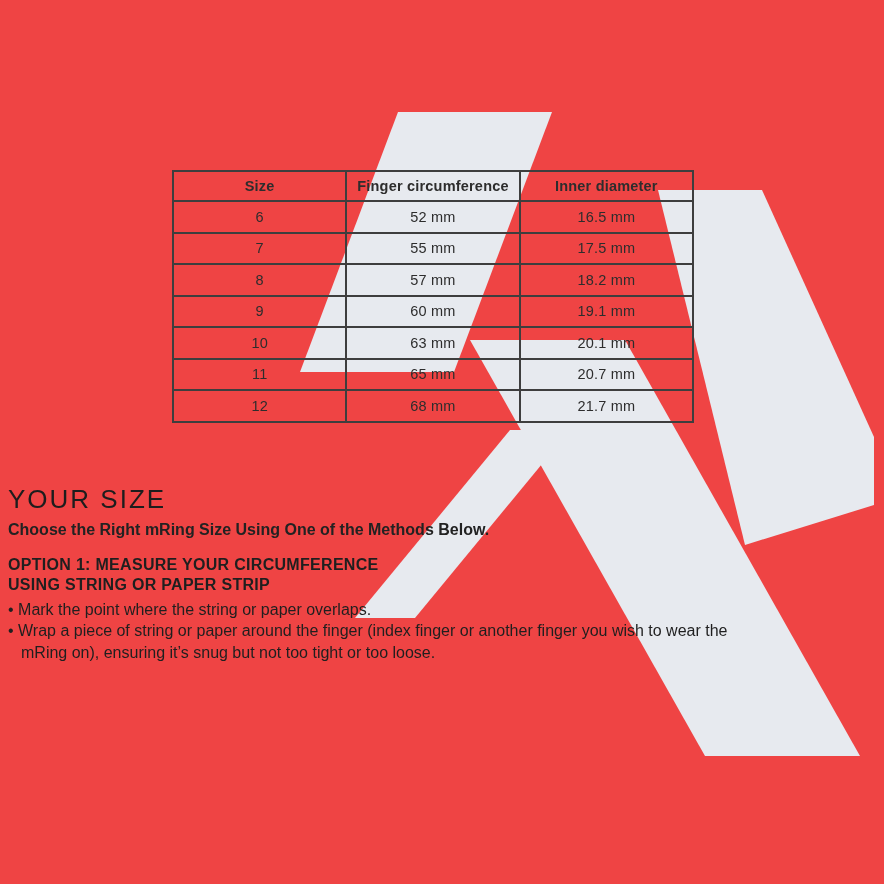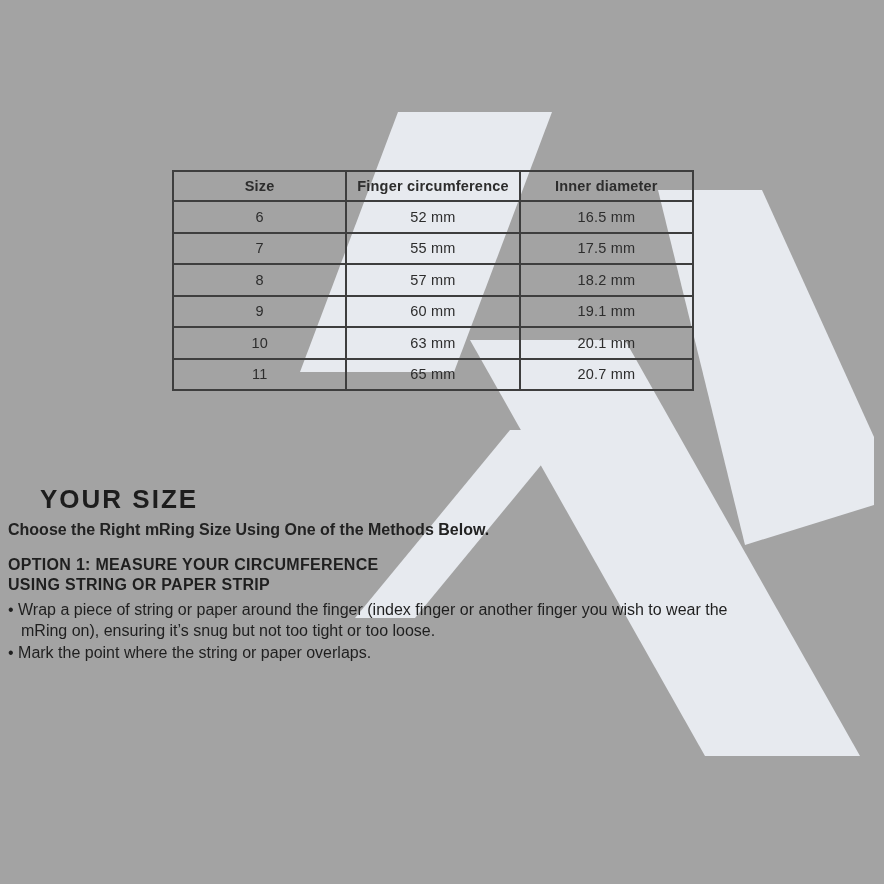--- a/index.html
+++ b/index.html
@@ -1,20 +1,20 @@
 <!DOCTYPE html>
 <html><head>
 <meta charset="utf-8">
 <style>
   html,body{margin:0;padding:0;background:#ffffff;}
   .canvas{
     position:relative;
     width:884px;height:884px;
     overflow:hidden;
-    background:#a3a3a3;
+    background:#ef4444;
     font-family:"Liberation Sans", sans-serif;
     color:#2b2b2b;
   }
   
   .watermark{
     position:absolute;left:0;top:0;width:884px;height:884px;
     z-index:0;
   }
   .watermark polygon{fill:#e7eaef;}
   
@@ -34,22 +34,22 @@
     background:transparent;
   }
   .size-table thead tr{height:30px;}
   .size-table tbody tr{height:31.5px;}
   .size-table th{font-weight:600;}
   .size-table td{font-weight:400;}
   
   .text-section{position:absolute;left:0;top:0;width:884px;z-index:2;}
   .page-title{
     position:absolute;left:8px;top:484px;
-    font-size:26px;font-weight:700;letter-spacing:2px;
-    color:#1d1d1d;white-space:nowrap;margin-left:32px;
+    font-size:26px;font-weight:400;letter-spacing:2px;
+    color:#1d1d1d;white-space:nowrap;
   }
   .subtitle{
     position:absolute;left:8px;top:521px;
     font-size:16px;font-weight:700;color:#222;white-space:nowrap;
   }
   .option-heading{
     position:absolute;left:8px;top:555px;
     font-size:16px;font-weight:700;letter-spacing:0.3px;
     line-height:20px;color:#1f1f1f;
   }
@@ -109,30 +109,35 @@
         <tr>
           <td>10</td>
           <td>63 mm</td>
           <td>20.1 mm</td>
         </tr>
         <tr>
           <td>11</td>
           <td>65 mm</td>
           <td>20.7 mm</td>
         </tr>
+        <tr>
+          <td>12</td>
+          <td>68 mm</td>
+          <td>21.7 mm</td>
+        </tr>
       </tbody>
   </table>
 
   <div class="text-section">
     <div class="page-title">YOUR SIZE</div>
     <div class="subtitle">Choose the Right mRing Size Using One of the Methods Below.</div>
     <div class="option-heading">
       <div>OPTION 1: MEASURE YOUR CIRCUMFERENCE</div>
       <div>USING STRING OR PAPER STRIP</div>
     </div>
     <ul class="bullet-list" id="option1-bullets">
+        <li>• Mark the point where the string or paper overlaps.</li>
         <li>• Wrap a piece of string or paper around the finger (index finger or another finger you wish to wear the
 mRing on), ensuring it’s snug but not too tight or too loose.</li>
-        <li>• Mark the point where the string or paper overlaps.</li>
       </ul>
   </div>
 
 </div>
 
 </body></html>

